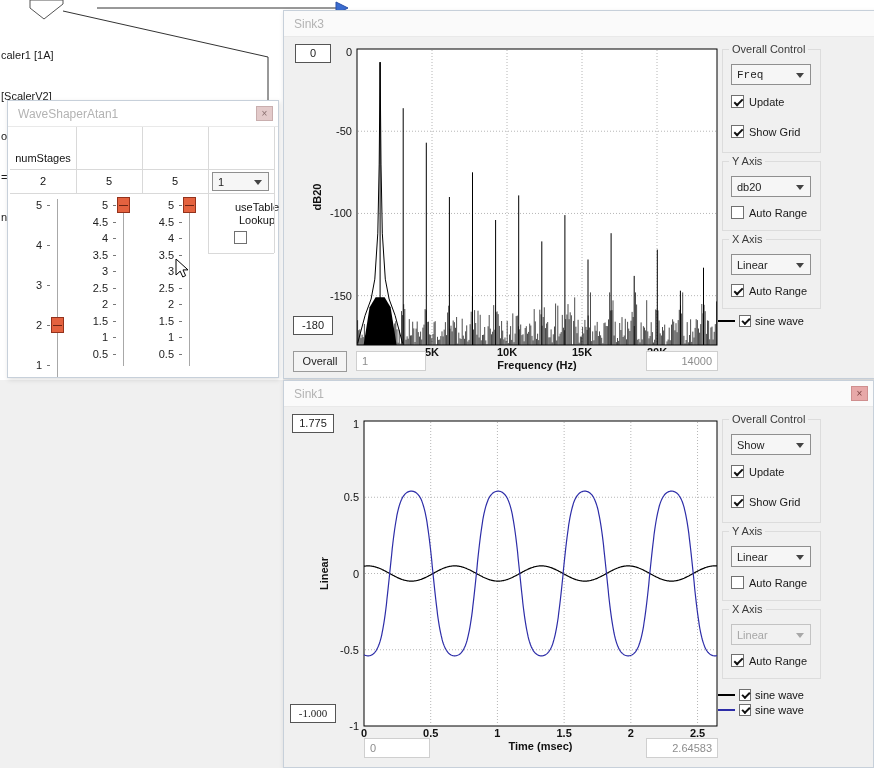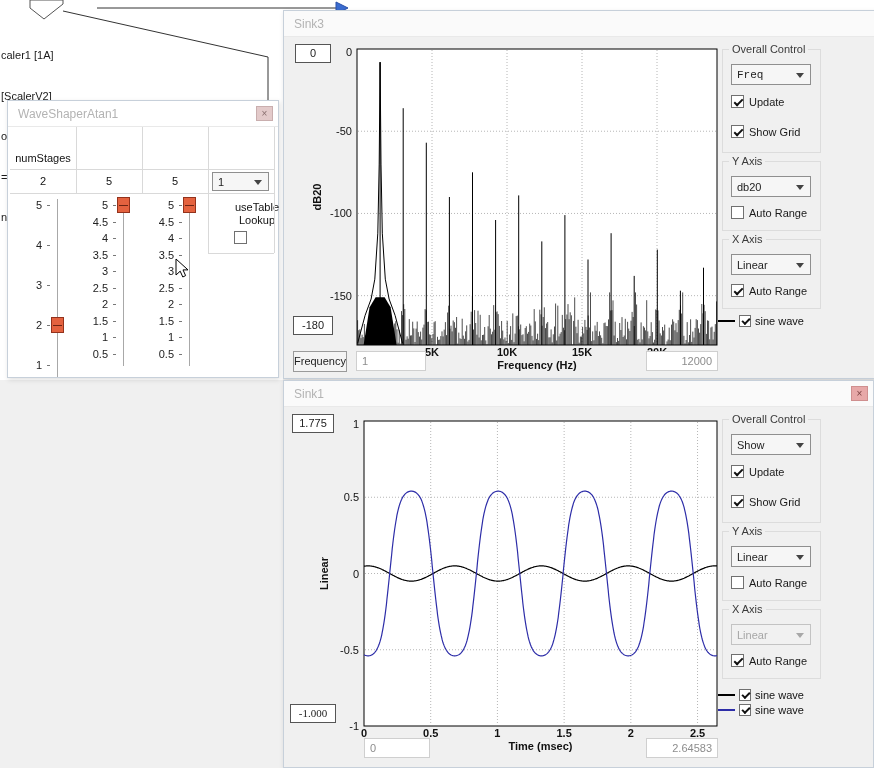--- a/index.html
+++ b/index.html
@@ -516,23 +516,23 @@
           <text x="200" y="309" text-anchor="middle" class="xtick">10K</text>
           <text x="275" y="309" text-anchor="middle" class="xtick">15K</text>
           <text x="350" y="309" text-anchor="middle" class="xtick">20K</text>
           <text x="45" y="9" text-anchor="end" class="ytick">0</text>
           <text x="45" y="88.22222222222223" text-anchor="end" class="ytick">-50</text>
           <text x="45" y="170.44444444444446" text-anchor="end" class="ytick">-100</text>
           <text x="45" y="252.66666666666669" text-anchor="end" class="ytick">-150</text>
           <text x="230" y="322" text-anchor="middle" class="axis-title">Frequency (Hz)</text>
           <text x="14" y="150" text-anchor="middle" class="axis-title" transform="rotate(-90 14 150)">dB20</text>
         </svg></div>
-    <div class="btn" style="left:9px;top:340px;width:54px;">Frequency</div>
+    <div class="btn" style="left:9px;top:340px;width:54px;">Overall</div>
     <div class="rangebox" style="left:72px;top:340px;width:70px;">1</div>
-    <div class="rangebox right" style="left:362px;top:340px;width:72px;">12000</div>
+    <div class="rangebox right" style="left:362px;top:340px;width:72px;">14000</div>
 
     <div class="fieldset" style="left:438px;top:38px;height:104px;">
       <div class="fieldset-label">Overall Control</div>
       <div class="dropdown" style="left:8px;top:14px;width:80px;font-family:Liberation Mono, monospace;">
         <span>Freq</span>
       </div>
       <label class="check checked" style="left:8px;top:45px;">
         <span class="cbox"></span>
         <span>Update</span>
       </label>

